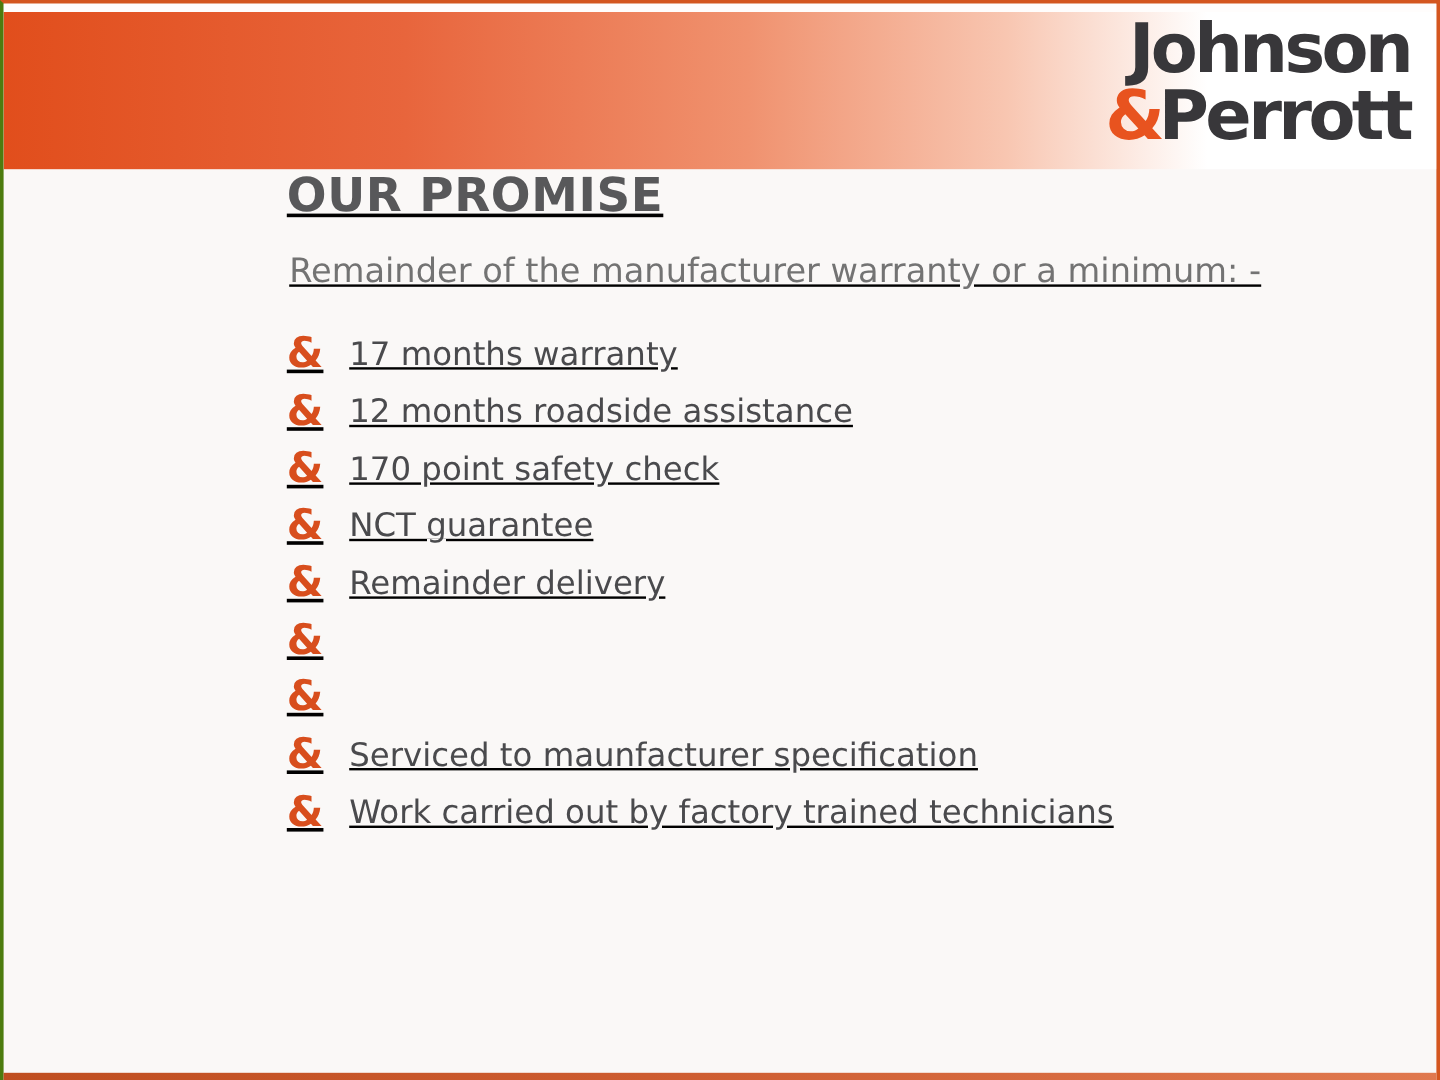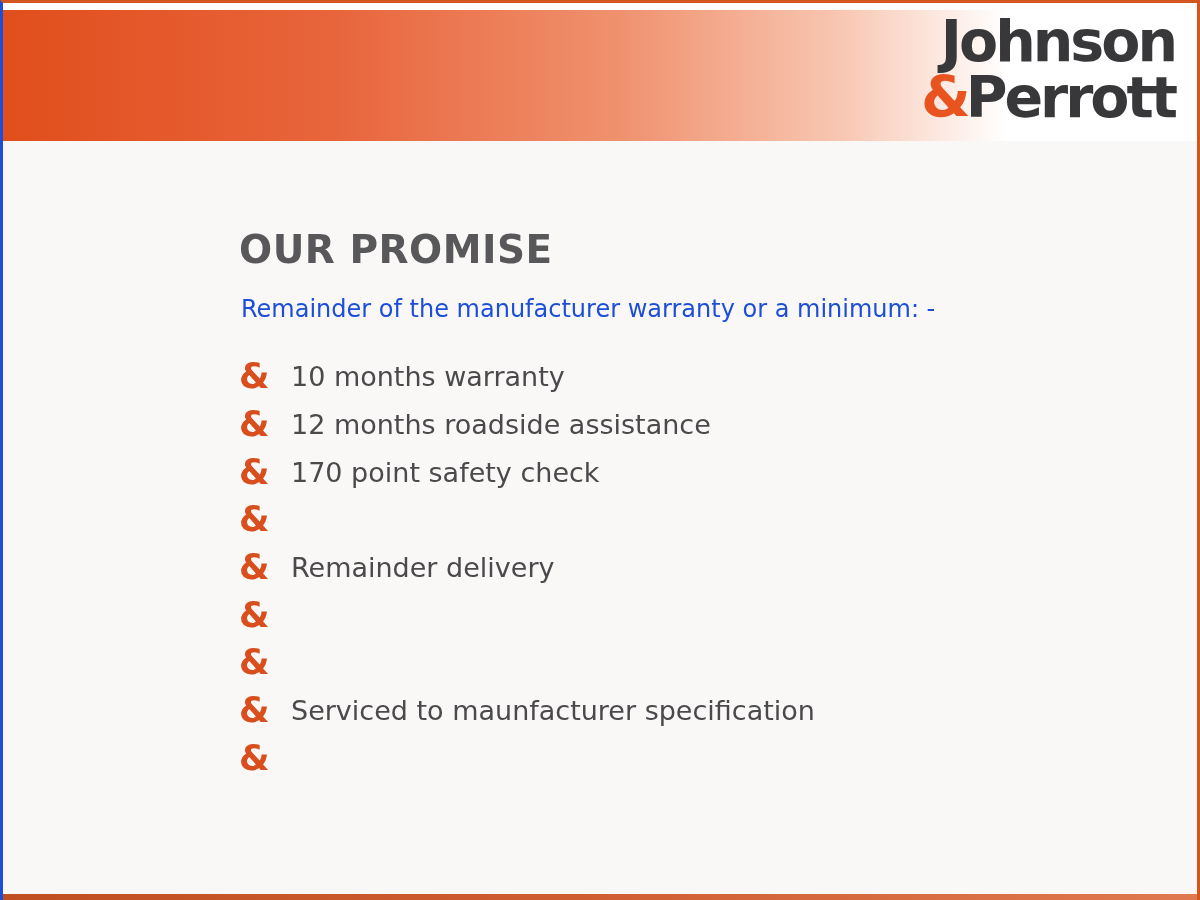--- a/index.html
+++ b/index.html
@@ -8,21 +8,21 @@
     background: #ffffff;
     font-family: "DejaVu Sans", "Liberation Sans", sans-serif;
   }
   .page {
     position: relative;
     width: 1200px;
     height: 900px;
     box-sizing: border-box;
     background: #faf8f7;
     border-top: 3px solid #d4561f;
-    border-left: 3px solid #1d4ed8;
+    border-left: 3px solid #4d7c0f;
     border-right: 3px solid #d4561f;
     overflow: hidden;
   }
   .top-gap {
     height: 7px;
     background: #fffdfc;
   }
   .header-bar {
     position: relative;
     height: 131px;
@@ -45,33 +45,33 @@
     letter-spacing: -3px;
     color: #38373a;
     white-space: nowrap;
   }
   .logo-amp {
     color: #e8531f;
     margin-right: -2px;
   }
   .content {
     padding-left: 236px;
-    padding-top: 86px;
+    text-decoration: underline;
   }
   .title {
     margin: 0;
     font-size: 39px;
     font-weight: 700;
     letter-spacing: 0.5px;
     color: #58585a;
   }
   .subtitle {
     margin: 23px 0 0 2px;
-    font-size: 24px;
-    color: #1d4ed8;
+    font-size: 28px;
+    color: #737373;
   }
   .promise-list {
     list-style: none;
     margin: 30px 0 0 0;
     padding: 0;
   }
   .promise-list li {
     display: flex;
     align-items: center;
     height: 47.7px;
@@ -110,48 +110,50 @@
     </div>
   </div>
 
   <div class="content">
     <h1 class="title">OUR PROMISE</h1>
     <p class="subtitle">Remainder of the manufacturer warranty or a minimum: -</p>
 
     <ul class="promise-list">
       <li>
           <span class="bullet">&amp;</span>
-          <span class="item-text">10 months warranty</span>
+          <span class="item-text">17 months warranty</span>
         </li>
       <li>
           <span class="bullet">&amp;</span>
           <span class="item-text">12 months roadside assistance</span>
         </li>
       <li>
           <span class="bullet">&amp;</span>
           <span class="item-text">170 point safety check</span>
         </li>
       <li>
           <span class="bullet">&amp;</span>
+          <span class="item-text">NCT guarantee</span>
         </li>
       <li>
           <span class="bullet">&amp;</span>
           <span class="item-text">Remainder delivery</span>
         </li>
       <li>
           <span class="bullet">&amp;</span>
         </li>
       <li>
           <span class="bullet">&amp;</span>
         </li>
       <li>
           <span class="bullet">&amp;</span>
           <span class="item-text">Serviced to maunfacturer specification</span>
         </li>
       <li>
           <span class="bullet">&amp;</span>
+          <span class="item-text">Work carried out by factory trained technicians</span>
         </li>
     </ul>
   </div>
 
   <div class="bottom-bar"></div>
 
 </div>
 
 </body></html>

